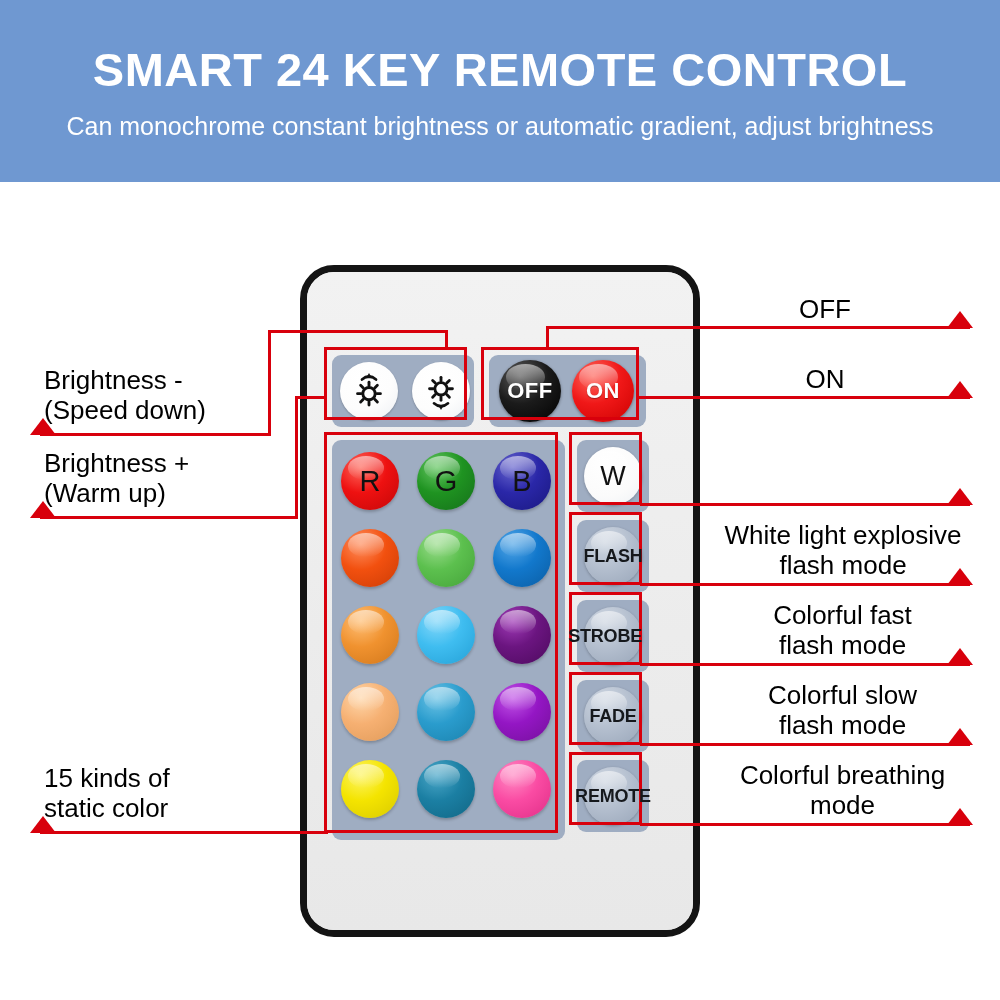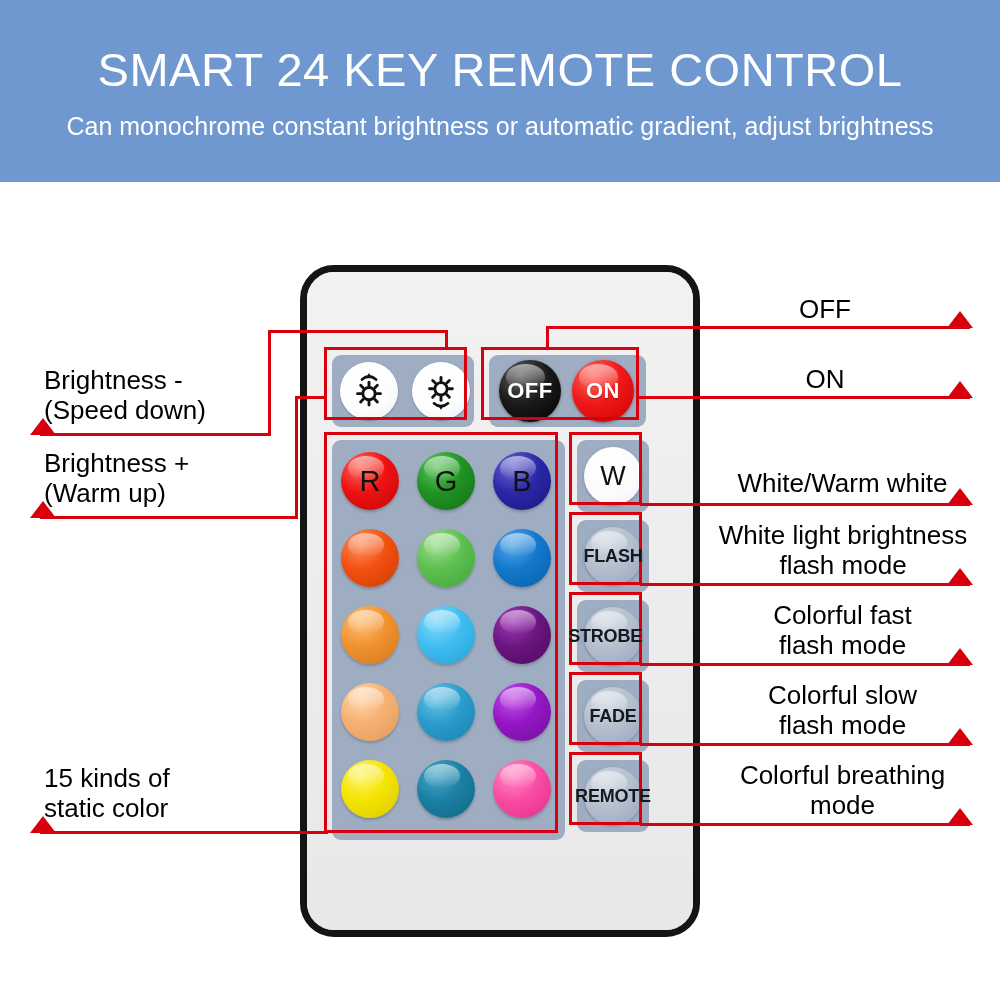--- a/index.html
+++ b/index.html
@@ -16,21 +16,21 @@
   .header-band{
     position:absolute;left:0;top:0;width:1000px;height:182px;
     background:#6f98d1;
     overflow:hidden;
   }
   .header-title{
     position:absolute;left:0;top:42px;width:1000px;
     text-align:center;
     color:#ffffff;
     font-size:47px;
-    font-weight:normal;
+    font-weight:bold;
     letter-spacing:0.5px;
     white-space:nowrap;
     font-family:"Liberation Sans", sans-serif;
   }
   .header-sub{
     position:absolute;left:0;top:112px;width:1000px;
     text-align:center;
     color:#ffffff;
     font-size:25px;
     font-weight:normal;
@@ -350,23 +350,22 @@
   <div class="callout left" style="left:44px;top:448px;width:240px;">Brightness +
 (Warm up)</div>
 
   <div class="callout left" style="left:44px;top:763px;width:240px;">15 kinds of
 static color</div>
 
   <div class="callout right" style="left:700px;top:294px;width:250px;">OFF</div>
 
   <div class="callout right" style="left:700px;top:364px;width:250px;">ON</div>
 
-  <div class="callout right" style="left:700px;top:468px;width:285px;">White/Warm white</div>
-
-  <div class="callout right" style="left:694px;top:520px;width:298px;">White light brightness
+
+  <div class="callout right" style="left:694px;top:520px;width:298px;">White light explosive
 flash mode</div>
 
   <div class="callout right" style="left:700px;top:600px;width:285px;">Colorful fast
 flash mode</div>
 
   <div class="callout right" style="left:700px;top:680px;width:285px;">Colorful slow
 flash mode</div>
 
   <div class="callout right" style="left:700px;top:760px;width:285px;">Colorful breathing
 mode</div>

